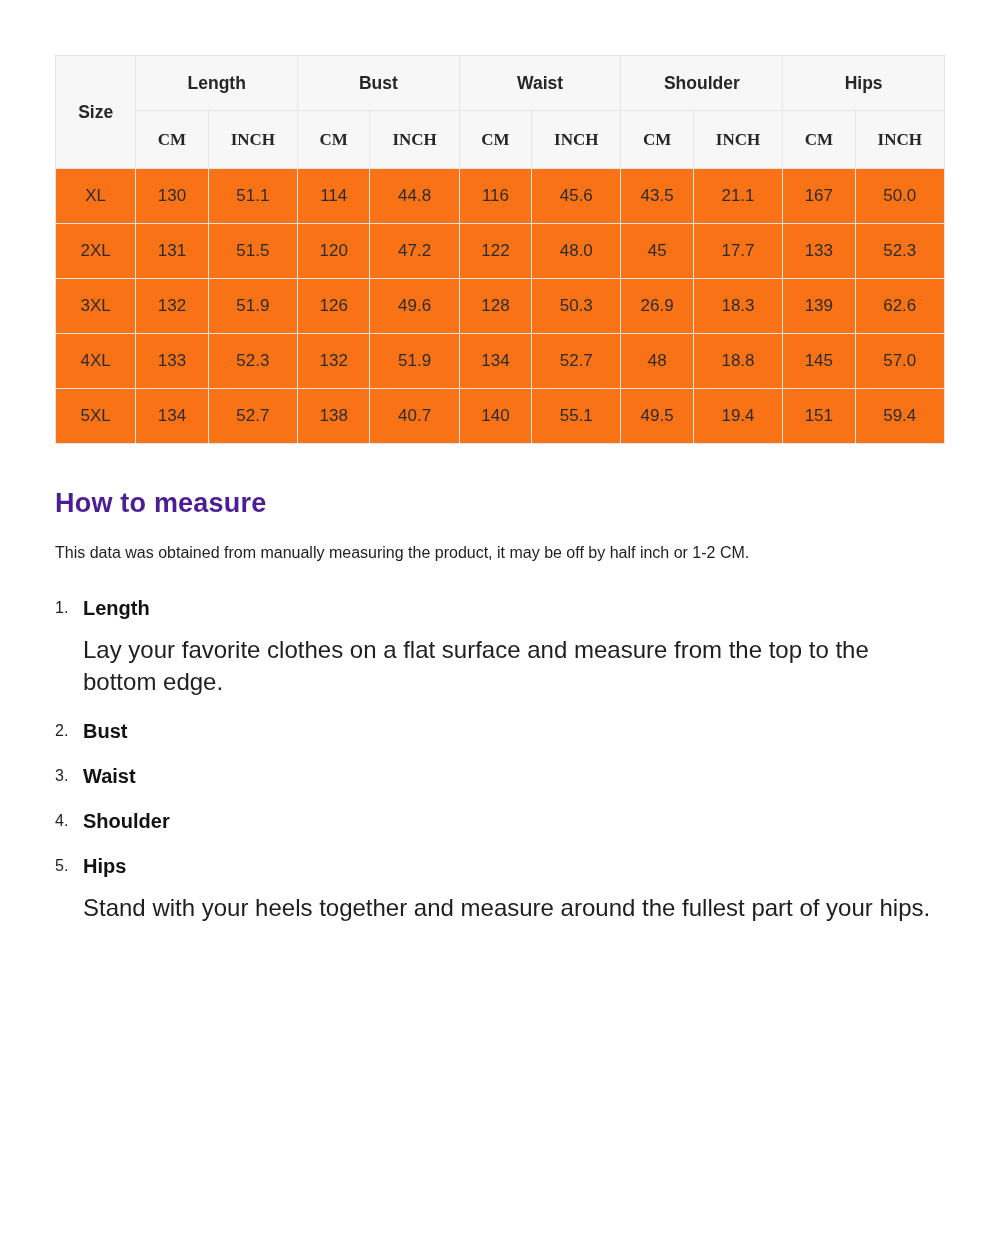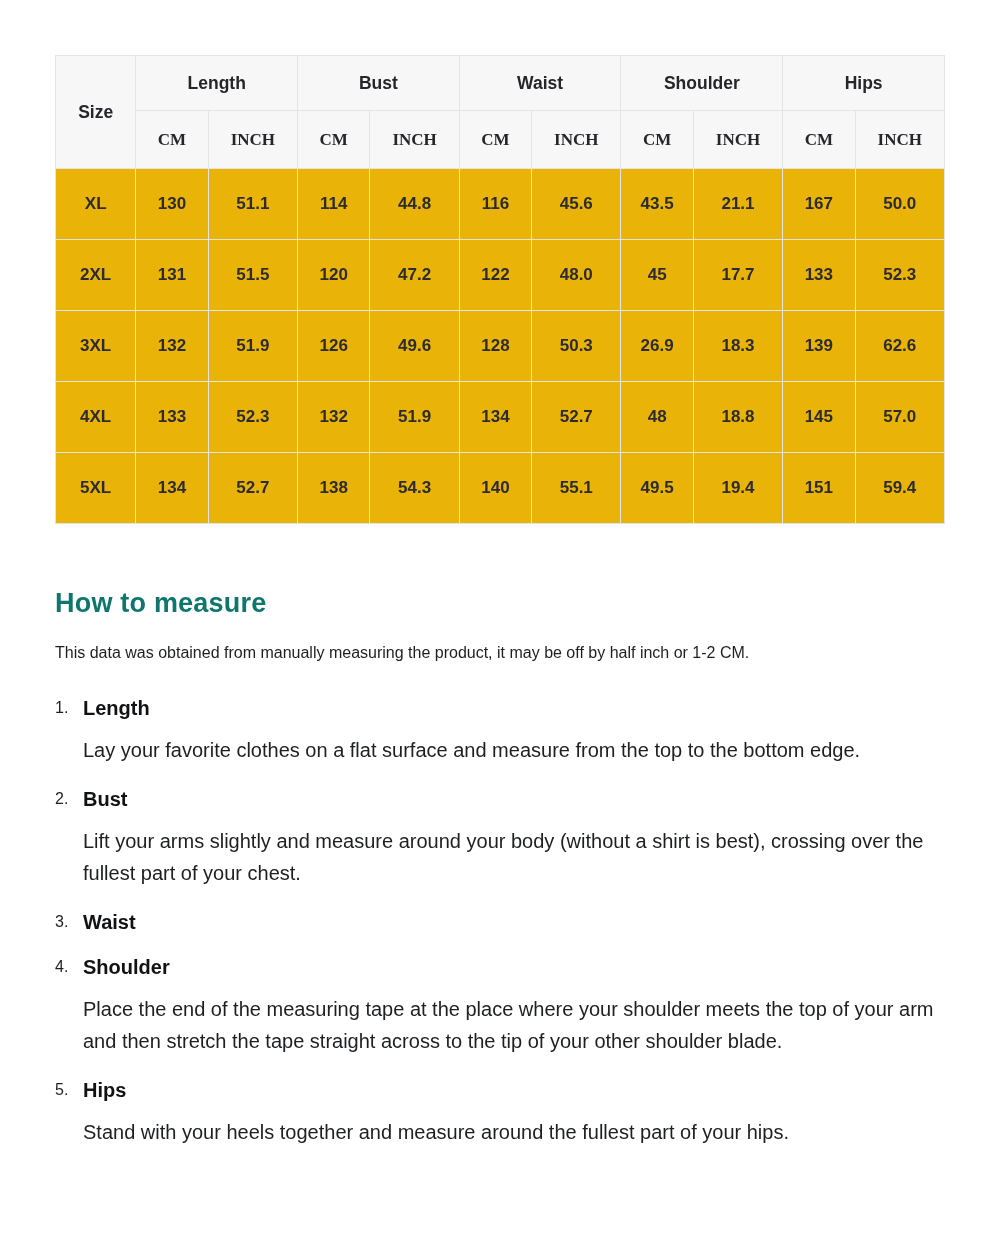--- a/index.html
+++ b/index.html
@@ -28,35 +28,34 @@
     font-size: 17px;
     color: #26262a;
   }
   .size-table thead th {
     background: #f7f7f8;
     font-weight: bold;
   }
   .size-table thead tr.group-row th { height: 55px; font-size: 17.5px; }
   .size-table thead tr.unit-row th  { height: 58px; font-family: Liberation Serif, serif; }
   .size-table tbody td {
-    height: 71px;
-    background: #eab308;
+    height: 55px;
+    background: #f97316;
     color: #2c2c30;
-    font-weight: bold;
   }
   .size-table col.col-size { width: 80px; }
   .size-table col.col-cm   { width: 72px; }
   .size-table col.col-inch { width: 89px; }
 
   
   .htm-title {
-    margin-top: 64px;
+    margin-top: 44px;
     font-size: 27px;
     font-weight: bold;
-    color: #0f766e;
+    color: #4c1d95;
     letter-spacing: 0.2px;
   }
   .htm-intro {
     margin-top: 18px;
     font-size: 16px;
     line-height: 32px;
     color: #1d1f21;
     max-width: 890px;
   }
   ol.htm-list {
@@ -78,21 +77,21 @@
     font-size: 16px;
     color: #1d1f21;
   }
   .htm-term {
     font-size: 20px;
     font-weight: bold;
     color: #111214;
   }
   .htm-desc {
     margin-top: 14px;
-    font-size: 20px;
+    font-size: 24px;
     line-height: 32px;
     color: #1d1f21;
     max-width: 866px;
   }
 </style>
 </head>
 <body>
 
 <div class="page">
 
@@ -183,21 +182,21 @@
           <td>48</td>
           <td>18.8</td>
           <td>145</td>
           <td>57.0</td>
         </tr>
         <tr>
           <td>5XL</td>
           <td>134</td>
           <td>52.7</td>
           <td>138</td>
-          <td>54.3</td>
+          <td>40.7</td>
           <td>140</td>
           <td>55.1</td>
           <td>49.5</td>
           <td>19.4</td>
           <td>151</td>
           <td>59.4</td>
         </tr>
       </tbody>
   </table>
 
@@ -205,28 +204,26 @@
 
   <p class="htm-intro">This data was obtained from manually measuring the product, it may be off by half inch or 1-2 CM.</p>
 
   <ol class="htm-list" id="htm-list">
       <li>
         <div class="htm-term">Length</div>
         <div class="htm-desc">Lay your favorite clothes on a flat surface and measure from the top to the bottom edge.</div>
       </li>
       <li>
         <div class="htm-term">Bust</div>
-        <div class="htm-desc">Lift your arms slightly and measure around your body (without a shirt is best), crossing over the fullest part of your chest.</div>
       </li>
       <li>
         <div class="htm-term">Waist</div>
       </li>
       <li>
         <div class="htm-term">Shoulder</div>
-        <div class="htm-desc">Place the end of the measuring tape at the place where your shoulder meets the top of your arm and then stretch the tape straight across to the tip of your other shoulder blade.</div>
       </li>
       <li>
         <div class="htm-term">Hips</div>
         <div class="htm-desc">Stand with your heels together and measure around the fullest part of your hips.</div>
       </li>
     </ol>
 
 </div>
 
 </body></html>

